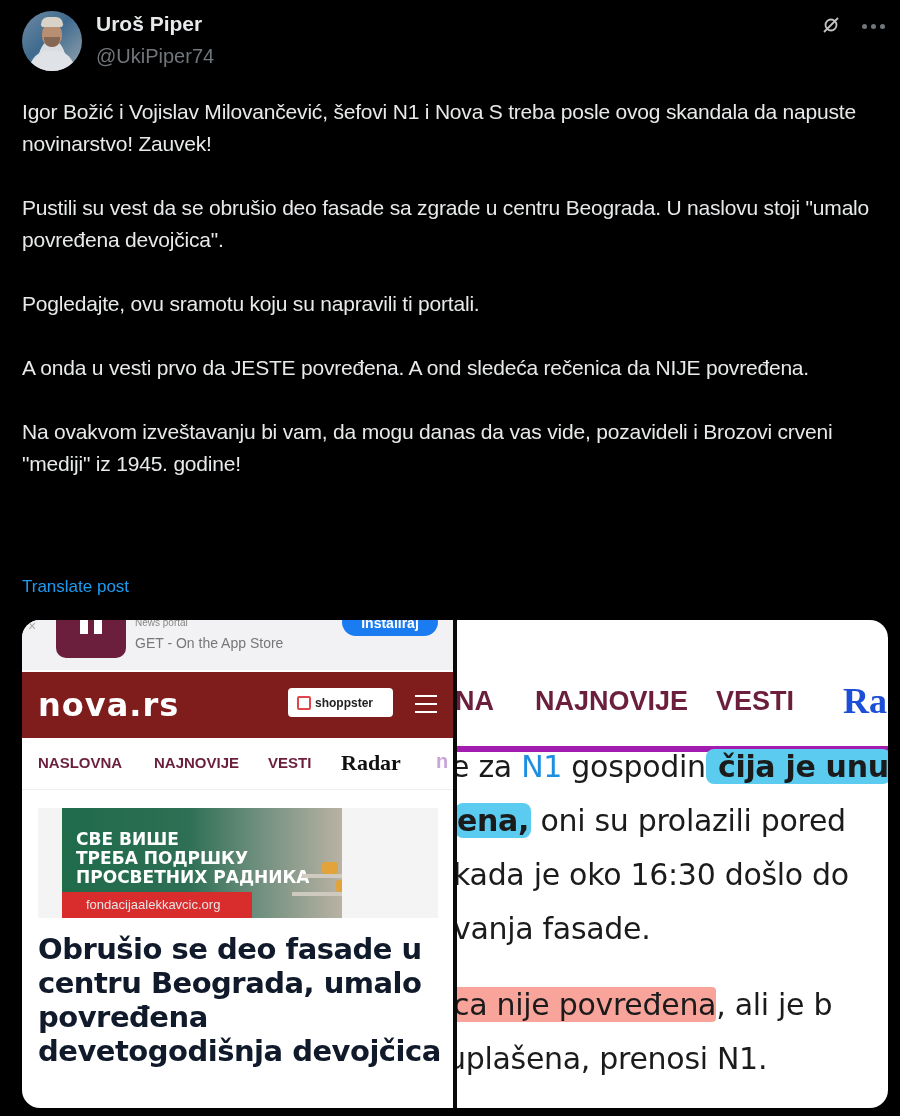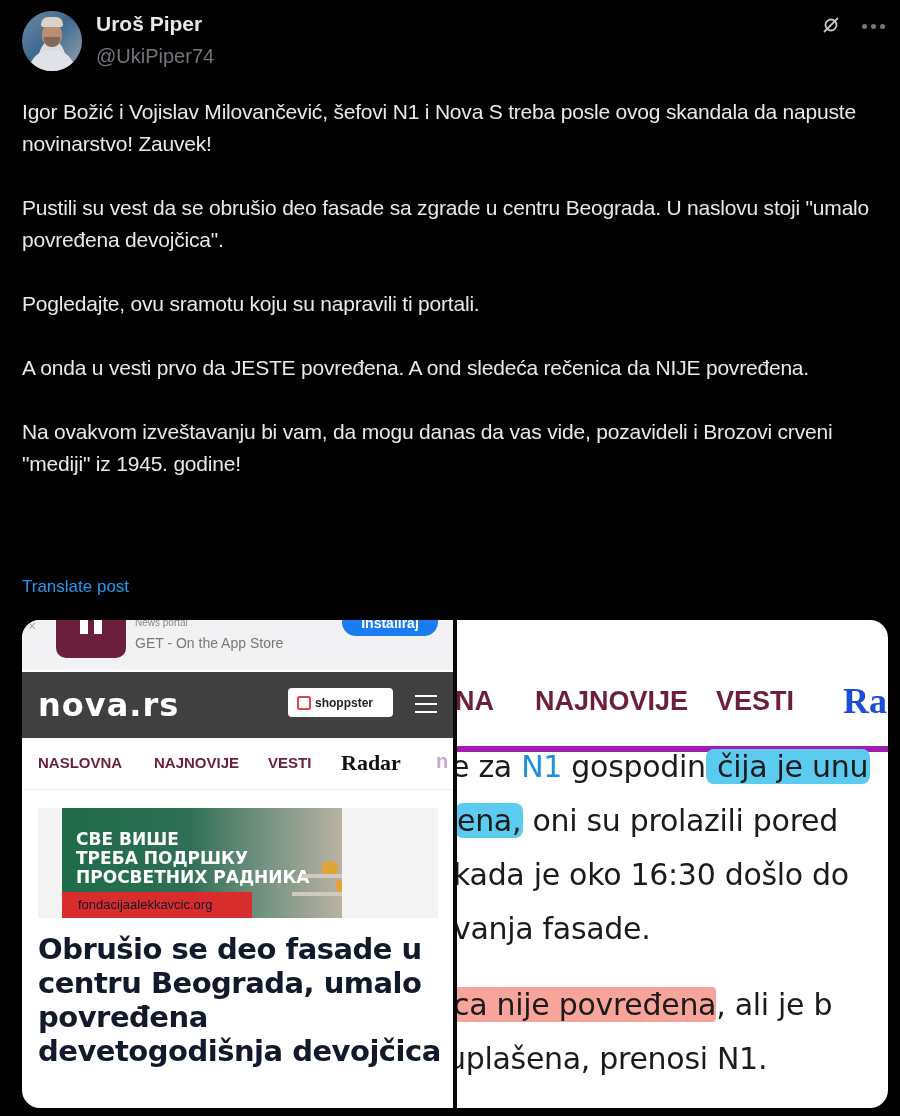--- a/index.html
+++ b/index.html
@@ -37,52 +37,52 @@
     .appbanner { position: absolute; left: 0; top: 0; width: 431px; height: 50px; background: #f2f1f4; }
     .app-close { position: absolute; left: 6px; top: -2px; font-size: 14px; color: #aaa; }
     .app-icon { position: absolute; left: 34px; top: -12px; width: 70px; height: 50px; border-radius: 10px; background: #6b1f3d; }
     .app-icon::before, .app-icon::after { content: ""; position: absolute; top: 10px; width: 8px; height: 16px; background: #fff; transform: skewX(-18px) skewX(-18deg); }
     .app-icon::before { left: 24px; }
     .app-icon::after { left: 38px; }
     .app-name { position: absolute; left: 113px; top: -3px; font-size: 10px; color: #888; }
     .app-sub { position: absolute; left: 113px; top: 15px; font-size: 14px; color: #777; }
     .install-btn { position: absolute; left: 320px; top: -12px; width: 96px; height: 28px; border-radius: 14px; background: #1a7cf0; color: #ffffff; font-size: 14px; font-weight: bold; text-align: center; line-height: 30px; }
 
-    .nova-header { position: absolute; left: 0; top: 52px; width: 431px; height: 66px; background: #404040; }
+    .nova-header { position: absolute; left: 0; top: 52px; width: 431px; height: 66px; background: #7f1d1d; }
     .nova-logo { position: absolute; left: 16px; top: 14px; font-size: 32px; font-weight: bold; color: #fff; letter-spacing: 1px; font-family: "DejaVu Sans", sans-serif; }
     .shoppster { position: absolute; left: 266px; top: 16px; width: 105px; height: 29px; background: #fff; border-radius: 4px; display: flex; align-items: center; padding-left: 9px; gap: 4px; }
     .shoppster .bag { width: 14px; height: 14px; border: 2px solid #e0474c; border-radius: 2px; }
     .shoppster span { font-size: 12px; color: #222; font-weight: bold; }
     .hamburger { position: absolute; left: 393px; top: 23px; width: 22px; height: 18px; display: flex; flex-direction: column; justify-content: space-between; }
     .hamburger span { display: block; height: 2px; background: #fff; }
 
     .nav-left { position: absolute; left: 0; top: 118px; width: 431px; height: 52px; background: #fff; border-bottom: 1px solid #eee; }
     .nav-left .nav-item { position: absolute; top: 16px; font-size: 15px; font-weight: bold; color: #6b1f3d; }
     .nav-left .radar { position: absolute; top: 12px; font-family: "Liberation Serif", serif; font-size: 22px; font-weight: bold; color: #111; }
     .nav-left .more-n { position: absolute; left: 414px; top: 12px; font-size: 20px; color: #c9a6d6; font-weight: bold; }
 
     .ad { position: absolute; left: 16px; top: 188px; width: 400px; height: 110px; background: #f4f4f4; }
     .ad-inner { position: absolute; left: 24px; top: 0; width: 280px; height: 110px;
       background: linear-gradient(90deg, #1f6b4a 0%, #2e6f55 45%, #6f8f7e 70%, #b9b2a3 100%); overflow: hidden; }
     .ad-text { position: absolute; left: 14px; top: 22px; font-size: 17px; line-height: 19px; font-weight: bold; color: #fff; font-family: "DejaVu Sans", sans-serif; }
     .ad-chairs { position: absolute; left: 230px; top: 52px; width: 120px; height: 50px; }
     .chair { position: absolute; width: 16px; height: 12px; background: #e1a33a; border-radius: 3px; }
     .desk { position: absolute; height: 4px; background: #cfcac0; }
-    .ad-url { position: absolute; left: 0; bottom: 0; width: 190px; height: 26px; background: #d92c2c; color: #0f172a; font-size: 13px; line-height: 26px; padding-left: 16px; }
+    .ad-url { position: absolute; left: 0; bottom: 0; width: 190px; height: 26px; background: #d92c2c; color: #e5e5e5; font-size: 13px; line-height: 26px; padding-left: 24px; }
 
     .headline { position: absolute; left: 16px; top: 312px; width: 405px; font-family: "DejaVu Sans", sans-serif; font-weight: bold; font-size: 29px; line-height: 34px; color: #101a2b; letter-spacing: -0.5px; }
 
     
     .nav-right { position: absolute; left: 0; top: 0; width: 431px; height: 96px; background: #fff; border-bottom: 6px solid #a21caf; margin-top: 36px; }
     .nav-right .nav-item { position: absolute; top: 30px; font-size: 27px; font-weight: bold; color: #6b1f3d; }
     .nav-right .radar { position: absolute; top: 24px; font-family: "Liberation Serif", serif; font-size: 36px; font-weight: bold; color: #1d4ed8; }
     .article { position: absolute; left: 0; top: 120px; width: 431px; font-size: 30px; line-height: 54px; color: #1b1b1b; white-space: nowrap; font-family: "DejaVu Sans", sans-serif; letter-spacing: -0.3px; }
     .article .line { position: relative; height: 54px; }
     .article .blue { color: #1d8fe0; }
-    .hl-blue { background: #5ccbf0; border-radius: 8px; padding: 0 2px; }
+    .hl-blue { background: #5ccbf0; border-radius: 8px; padding: 0 2px; font-weight: bold; }
     .hl-red { background: #f8a49b; border-radius: 4px; }
     .article .gap { height: 22px; }
   </style>
 </head>
 <body>
 
 <div class="header">
   <div class="avatar">
     <div class="shirt"></div>
     <div class="face"></div>

